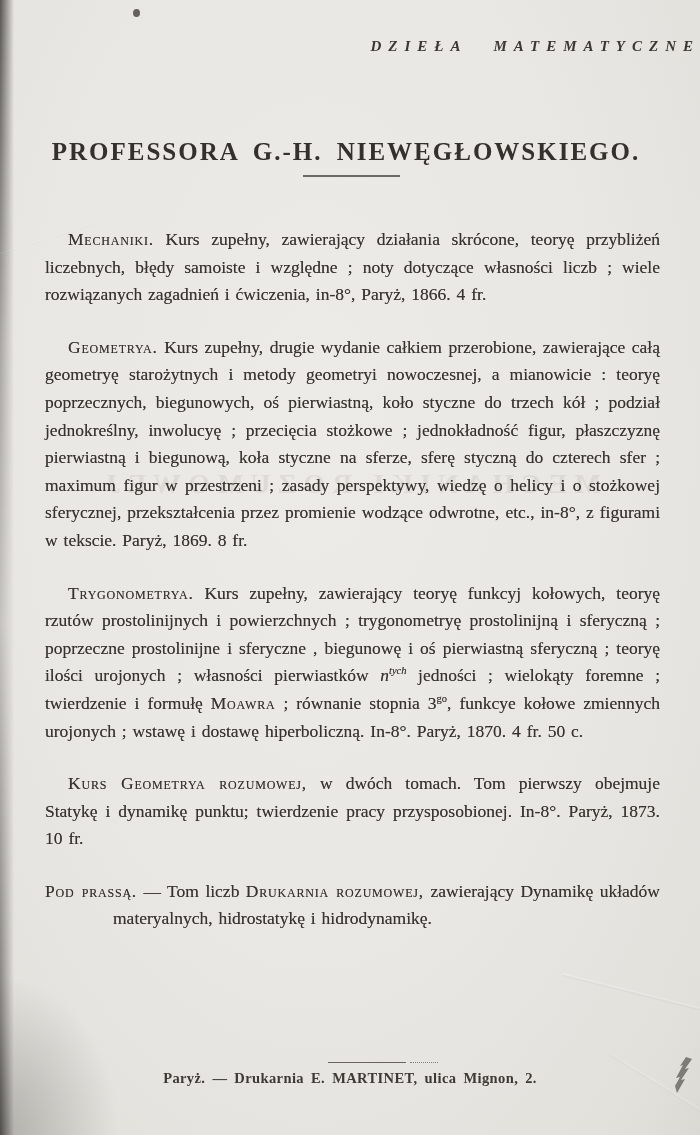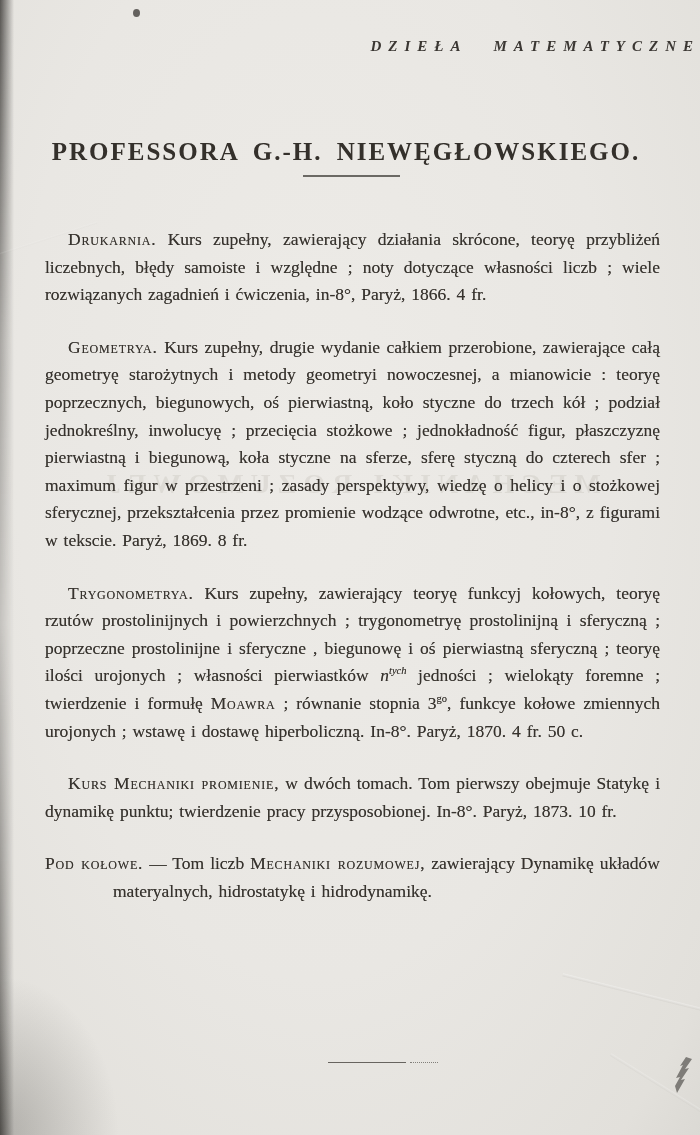--- a/index.html
+++ b/index.html
@@ -130,28 +130,29 @@
 
   <div class="ghost">MECHANIKI ROZUMOWEJ</div>
 
   <div class="series-header">DZIEŁA MATEMATYCZNE</div>
 
   <div class="page-title">PROFESSORA G.-H. NIEWĘGŁOWSKIEGO.</div>
 
   <div class="title-rule"></div>
 
   <div class="body-text">
-      <p><span class="seg-smallcaps">Drukarnia.</span><span class="seg-normal"> Kurs zupełny, zawierający działania skrócone, teoryę przybliżeń liczebnych, błędy samoiste i względne ; noty dotyczące własności liczb ; wiele rozwiązanych zagadnień i ćwiczenia, in-8°, Paryż, 1866. 4 fr.</span></p>
+      <p><span class="seg-smallcaps">Mechaniki.</span><span class="seg-normal"> Kurs zupełny, zawierający działania skrócone, teoryę przybliżeń liczebnych, błędy samoiste i względne ; noty dotyczące własności liczb ; wiele rozwiązanych zagadnień i ćwiczenia, in-8°, Paryż, 1866. 4 fr.</span></p>
       <p><span class="seg-smallcaps">Geometrya.</span><span class="seg-normal"> Kurs zupełny, drugie wydanie całkiem przerobione, zawierające całą geometryę starożytnych i metody geometryi nowoczesnej, a mianowicie : teoryę poprzecznych, biegunowych, oś pierwiastną, koło styczne do trzech kół ; podział jednokreślny, inwolucyę ; przecięcia stożkowe ; jednokładność figur, płaszczyznę pierwiastną i biegunową, koła styczne na sferze, sferę styczną do czterech sfer ; maximum figur w przestrzeni ; zasady perspektywy, wiedzę o helicy i o stożkowej sferycznej, przekształcenia przez promienie wodzące odwrotne, etc., in-8°, z figurami w tekscie. Paryż, 1869. 8 fr.</span></p>
       <p><span class="seg-smallcaps">Trygonometrya.</span><span class="seg-normal"> Kurs zupełny, zawierający teoryę funkcyj kołowych, teoryę rzutów prostolinijnych i powierzchnych ; trygonometryę prostolinijną i sferyczną ; poprzeczne prostolinijne i sferyczne , biegunowę i oś pierwiastną sferyczną ; teoryę ilości urojonych ; własności pierwiastków </span><span class="seg-italic">n</span><span class="seg-sup-italic">tych</span><span class="seg-normal"> jedności ; wielokąty foremne ; twierdzenie i formułę </span><span class="seg-smallcaps">Moawra</span><span class="seg-normal"> ; równanie stopnia 3</span><span class="seg-sup">go</span><span class="seg-normal">, funkcye kołowe zmiennych urojonych ; wstawę i dostawę hiperboliczną. In-8°. Paryż, 1870. 4 fr. 50 c.</span></p>
-      <p><span class="seg-smallcaps">Kurs Mechaniki promienie,</span><span class="seg-normal"> w dwóch tomach. Tom pierwszy obejmuje Statykę i dynamikę punktu; twierdzenie pracy przysposobionej. In-8°. Paryż, 1873. 10 fr.</span></p>
-      <p class="hanging"><span class="seg-smallcaps">Pod kołowe.</span><span class="seg-normal"> — Tom liczb </span><span class="seg-smallcaps">Mechaniki rozumowej,</span><span class="seg-normal"> zawierający Dynamikę układów materyalnych, hidrostatykę i hidrodynamikę.</span></p>
+      <p><span class="seg-smallcaps">Kurs Geometrya rozumowej,</span><span class="seg-normal"> w dwóch tomach. Tom pierwszy obejmuje Statykę i dynamikę punktu; twierdzenie pracy przysposobionej. In-8°. Paryż, 1873. 10 fr.</span></p>
+      <p class="hanging"><span class="seg-smallcaps">Pod prassą.</span><span class="seg-normal"> — Tom liczb </span><span class="seg-smallcaps">Drukarnia rozumowej,</span><span class="seg-normal"> zawierający Dynamikę układów materyalnych, hidrostatykę i hidrodynamikę.</span></p>
     </div>
 
   <div class="footer-rule"></div>
   <div class="footer-rule-dashes"></div>
 
+  <div class="imprint">Paryż. — Drukarnia E.  MARTINET, ulica Mignon, 2.</div>
 
   <svg class="smudge" viewBox="0 0 22 38" xmlns="http://www.w3.org/2000/svg">
     <path d="M14 1 L20 3 L13 13 L17 12 L9 24 L13 23 L5 37 L3 30 L8 21 L4 22 L11 9 L8 10 Z" fill="#5e5c58"></path>
   </svg>
 
 </div>
 
 </body></html>

